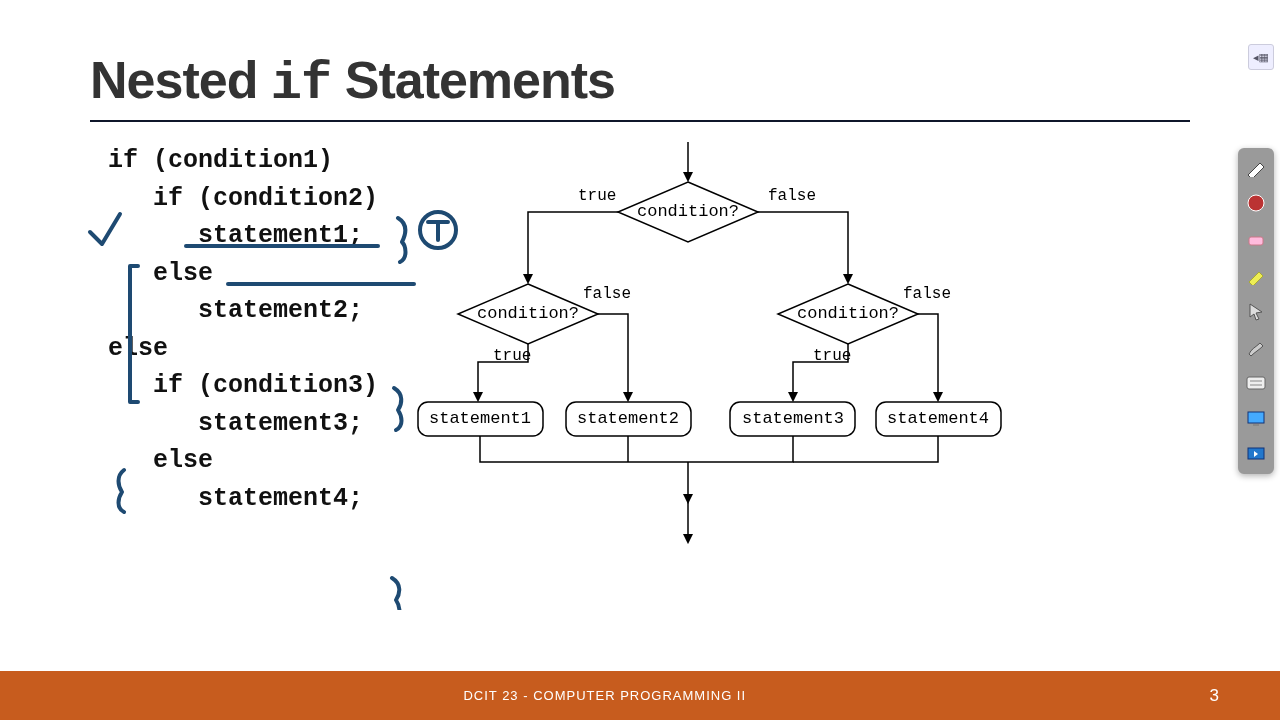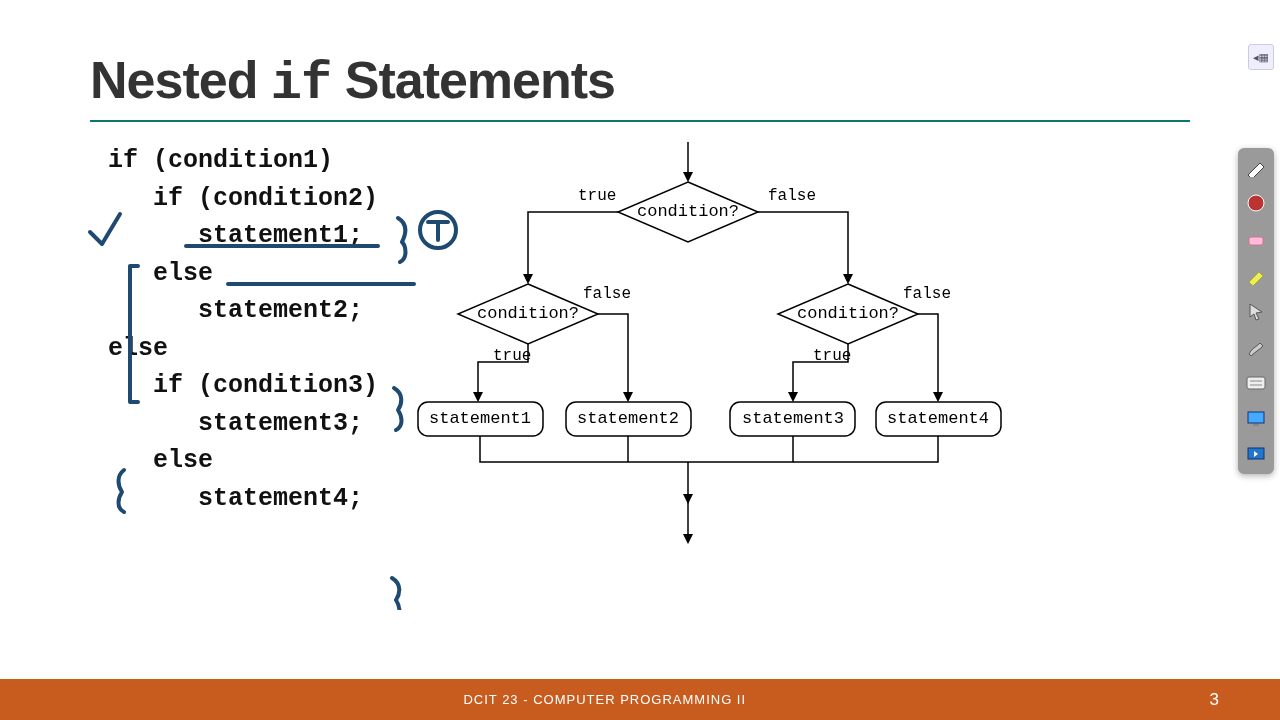--- a/index.html
+++ b/index.html
@@ -17,21 +17,21 @@
     padding: 50px 90px 0 90px;
     height: 660px;
     position: relative;
   }
   .title {
     font-size: 52px;
     font-weight: 700;
     color: #333;
     letter-spacing: -1px;
     margin-bottom: 8px;
-    border-bottom: 2px solid #0f766e;
+    border-bottom: 2px solid #0f172a;
     padding-bottom: 6px;
   }
   .title .mono { font-family: Consolas, "Courier New", monospace; }
   .content {
     display: flex;
     gap: 30px;
     margin-top: 20px;
   }
   .code {
     font-family: Consolas, "Courier New", monospace;
@@ -39,21 +39,21 @@
     line-height: 1.5;
     font-weight: 700;
     color: #111;
     white-space: pre;
     position: relative;
     padding-left: 18px;
   }
   .footer {
     position: absolute;
     bottom: 0; left: 0; right: 0;
-    height: 41px;
+    height: 49px;
     background: #c75c1e;
     display: flex;
     justify-content: space-between;
     align-items: center;
     padding: 0 60px 0 0;
     color: #fff;
     font-size: 14px;
     letter-spacing: 1px;
   }
   .footer .course { margin: 0 auto; font-size: 13px; }

